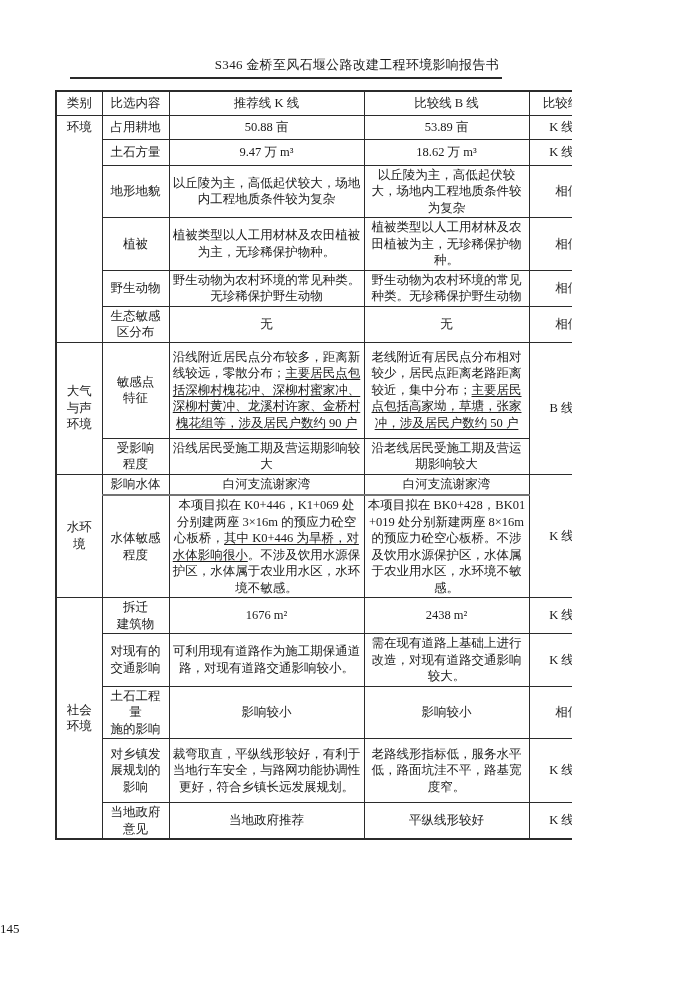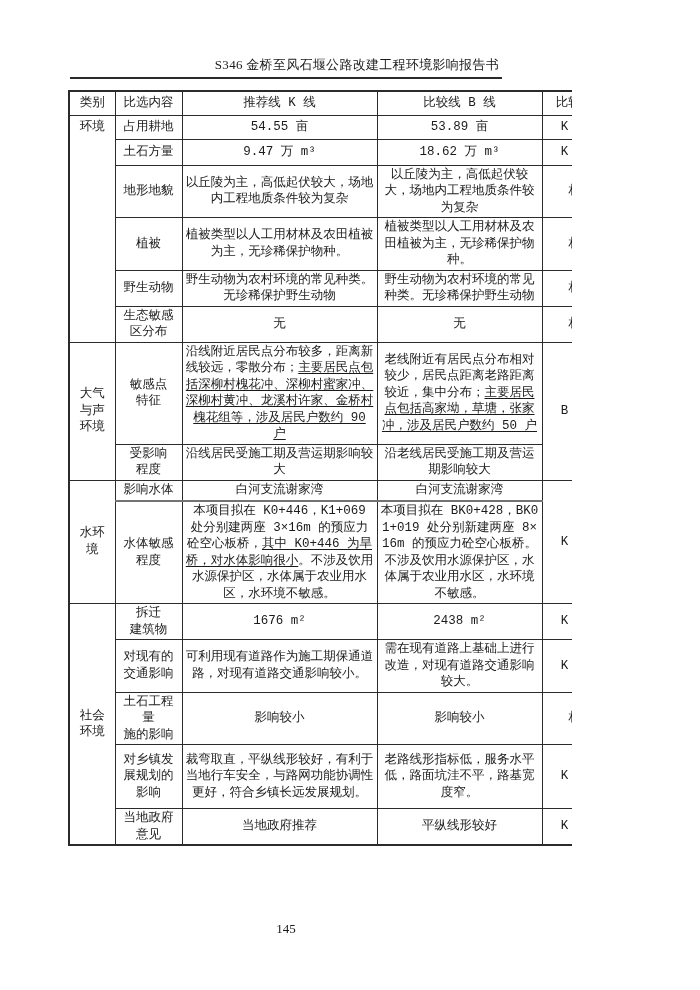--- a/index.html
+++ b/index.html
@@ -8,44 +8,44 @@
     font-family:"Liberation Serif","DejaVu Serif",serif;color:#1a1a1a;
     overflow:hidden;
   }
   .doc-header{
     position:absolute;top:56px;left:70px;right:73px;
     text-align:right;font-size:13px;letter-spacing:.3px;white-space:nowrap;
   }
   .header-rule{position:absolute;top:77px;left:70px;right:70px;height:2px;background:#2a2a2a;}
 
   table.cmp{
-    position:absolute;top:90px;left:68px;width:551px;
+    position:absolute;top:90px;left:55px;width:551px;
     border-collapse:collapse;table-layout:fixed;
-    font-size:12.5px;line-height:1.32;border:2px solid #2b2b2b;font-family:Liberation Mono, monospace;
+    font-size:12.5px;line-height:1.32;border:2px solid #2b2b2b;
   }
   .cmp th,.cmp td{
     border:1px solid #2b2b2b;padding:1px 3px;
     text-align:center;vertical-align:middle;font-weight:normal;
     word-break:break-all;
   }
   .cmp tr.thick>td{border-top:2px solid #737373;}
   td.cat-top{vertical-align:top;padding-top:3px;}
   .u{text-decoration:underline;text-underline-offset:2px;text-align:center;}
   .h21{height:21px}.h24{height:24px}.h26{height:26px}.h32{height:32px}
   .h34{height:34px}.h36{height:36px}.h48{height:48px}.h64{height:64px}
   .h96{height:96px}.h98{height:98px}
 
   .body-para{
     position:absolute;top:776px;left:71px;width:558px;
     font-size:14.5px;line-height:25.8px;text-align:justify;text-indent:2em;
     letter-spacing:.2px;
   }
   .page-number{
     position:absolute;top:921px;left:0;width:100%;
-    text-align:center;font-size:13px;
+    text-align:left;font-size:13px;
   }
 </style>
 </head>
 <body>
 
 <div class="page">
 
   <div class="doc-header">
     <span>S346 金桥至风石堰公路改建工程环境影响报告书</span>
   </div>
@@ -69,21 +69,21 @@
       </tr>
     </thead>
     <tbody>
       <tr class="h24">
         <td class="cat-top" rowspan="6">
           <div>环境</div>
         </td>
         <td>
             <div>占用耕地</div>
           </td>
-        <td>54.55 亩</td>
+        <td>50.88 亩</td>
         <td>53.89 亩</td>
         <td>K 线优</td>
       </tr>
       <tr class="h26">
         <td>
             <div>土石方量</div>
           </td>
         <td>9.47 万 m³</td>
         <td>18.62 万 m³</td>
         <td>K 线优</td>

